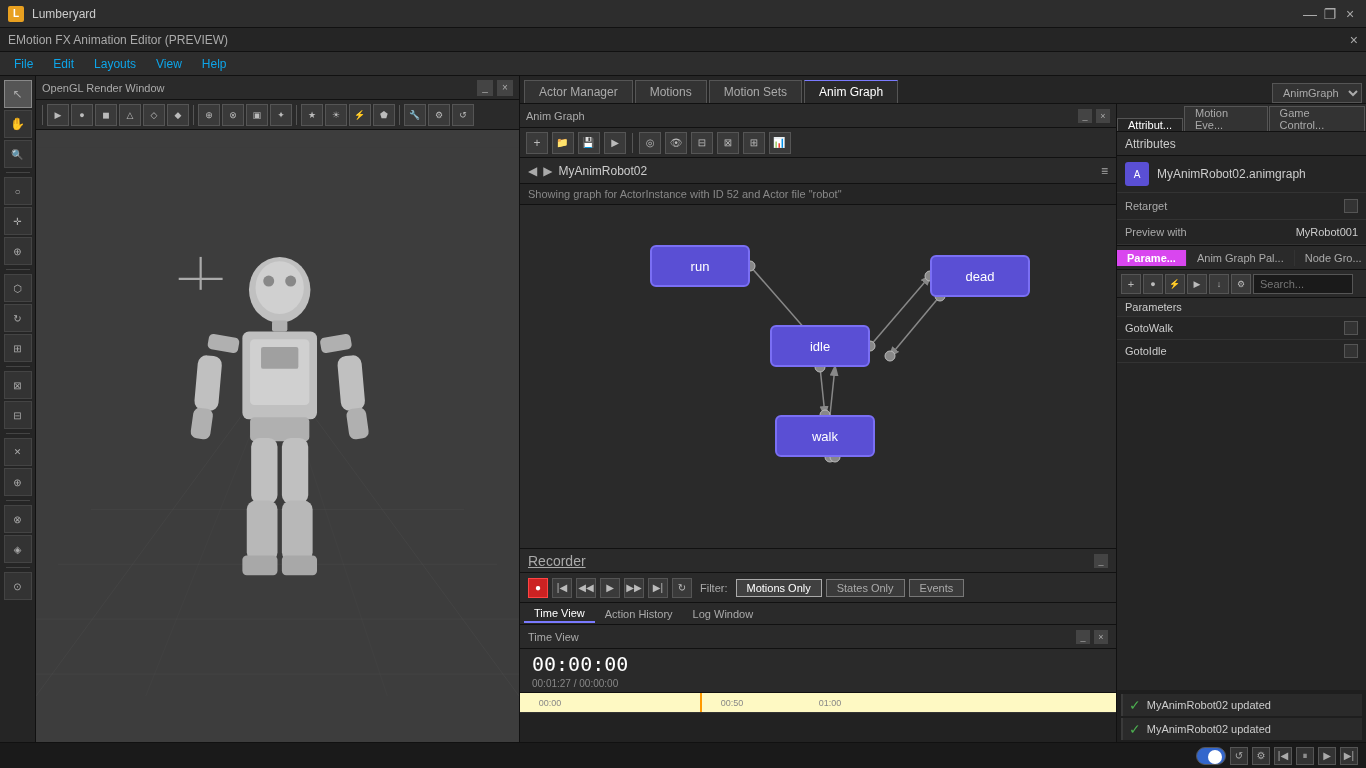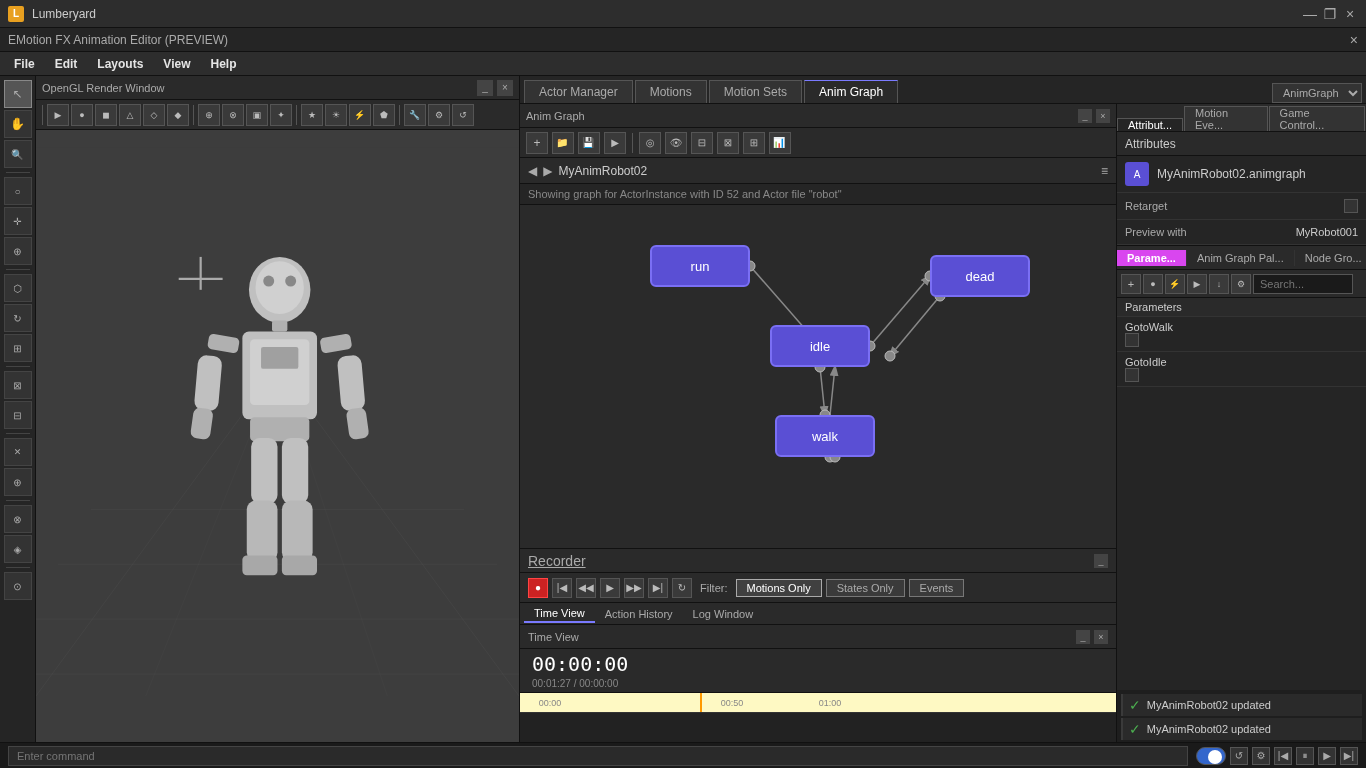--- a/index.html
+++ b/index.html
@@ -6,21 +6,21 @@
     body { background: #1a1a1a; color: #ccc; font-family: 'Segoe UI', sans-serif; font-size: 12px; width: 1366px; height: 768px; overflow: hidden; }
 
     
     #titlebar { background: #2d2d2d; height: 28px; display: flex; align-items: center; padding: 0 8px; border-bottom: 1px solid #111; }
     #titlebar .app-icon { width: 16px; height: 16px; background: #e8a020; margin-right: 8px; border-radius: 2px; display: flex; align-items: center; justify-content: center; font-size: 10px; color: #fff; font-weight: bold; }
     #titlebar .window-controls { margin-left: auto; display: flex; gap: 4px; }
     #titlebar .win-btn { width: 16px; height: 16px; color: #aaa; font-size: 14px; cursor: pointer; display: flex; align-items: center; justify-content: center; }
 
     
     #menubar { background: #2d2d2d; height: 24px; display: flex; align-items: center; padding: 0 4px; border-bottom: 1px solid #111; }
-    #menubar .menu-item { padding: 2px 10px; color: #e5e5e5; cursor: pointer; font-size: 12px; font-weight: bold; }
+    #menubar .menu-item { padding: 2px 10px; color: #0ea5e9; cursor: pointer; font-size: 12px; }
 
     
     #main-layout { display: flex; height: calc(768px - 52px); }
 
     
     #viewport-area { width: 484px; display: flex; flex-direction: column; border-right: 1px solid #111; }
     #viewport-header { background: #2a2a2a; height: 24px; display: flex; align-items: center; padding: 0 6px; border-bottom: 1px solid #111; }
     #viewport-header .btn { width: 16px; height: 16px; background: #444; display: flex; align-items: center; justify-content: center; color: #aaa; font-size: 10px; cursor: pointer; }
 
     #toolbar-row { background: #2a2a2a; height: 30px; display: flex; align-items: center; padding: 0 4px; border-bottom: 1px solid #111; gap: 2px; }
@@ -85,21 +85,21 @@
     .attr-checkbox { width: 14px; height: 14px; border: 1px solid #555; background: #333; }
     #params-tabs { background: #2a2a2a; height: 24px; display: flex; align-items: center; border-bottom: 1px solid #111; overflow: hidden; }
     .params-tab { padding: 2px 10px; color: #aaa; font-size: 11px; cursor: pointer; white-space: nowrap; border-right: 1px solid #333; }
     .params-tab.active { color: #fff; background: #d946ef; font-weight: bold; }
 
     #params-toolbar { background: #2a2a2a; height: 28px; display: flex; align-items: center; padding: 0 4px; gap: 2px; border-bottom: 1px solid #111; }
     .params-btn { width: 20px; height: 20px; background: #3a3a3a; border: 1px solid #555; display: flex; align-items: center; justify-content: center; color: #bbb; font-size: 11px; cursor: pointer; }
 
     .search-box { background: #1a1a1a; border: 1px solid #555; color: #ccc; padding: 2px 6px; font-size: 11px; width: 100px; height: 20px; }
 
-    .param-item { display: flex; padding: 4px 8px; border-bottom: 1px solid #333; flex-direction: column; }
+    .param-item { display: flex; align-items: center; padding: 4px 8px; border-bottom: 1px solid #333; }
     .param-name { color: #ccc; font-size: 11px; flex: 1; }
     .param-check { width: 14px; height: 14px; border: 1px solid #555; background: #333; }
 
     
     #recorder-panel { background: #252525; height: 220px; display: flex; flex-direction: column; border-top: 1px solid #111; }
     #recorder-header { background: #2a2a2a; height: 24px; display: flex; align-items: center; padding: 0 8px; border-bottom: 1px solid #111; }
     #recorder-header .title { font-size: 14px; color: #aaa; flex: 1; text-decoration: underline; }
     #recorder-toolbar { background: #2a2a2a; height: 30px; display: flex; align-items: center; padding: 0 8px; gap: 4px; border-bottom: 1px solid #111; }
     .rec-btn { width: 20px; height: 20px; background: #3a3a3a; border: 1px solid #555; display: flex; align-items: center; justify-content: center; color: #bbb; font-size: 10px; cursor: pointer; }
     .rec-btn.red { background: #cc2222; color: #fff; border-color: #ff4444; }
@@ -504,21 +504,20 @@
               <span class="notif-text">AnimGraph <span class="highlight">successfully</span> saved</span>
             </div>
           </div>
         </div>
       </div>
     </div>
   </div>
 </div>
 
 <div id="statusbar">
-  <input type="text" class="status-input" placeholder="Enter command" style="">
   <div class="status-controls">
     <div class="status-btn" style="width:30px;height:18px;background:#3366cc;border-radius:9px;position:relative;">
       <div style="position:absolute;right:3px;top:2px;width:14px;height:14px;background:#fff;border-radius:50%;"></div>
     </div>
     <div class="status-btn">↺</div>
     <div class="status-btn">⚙</div>
     <div class="status-btn">|◀</div>
     <div class="status-btn">⏸</div>
     <div class="status-btn">▶</div>
     <div class="status-btn">▶|</div>

